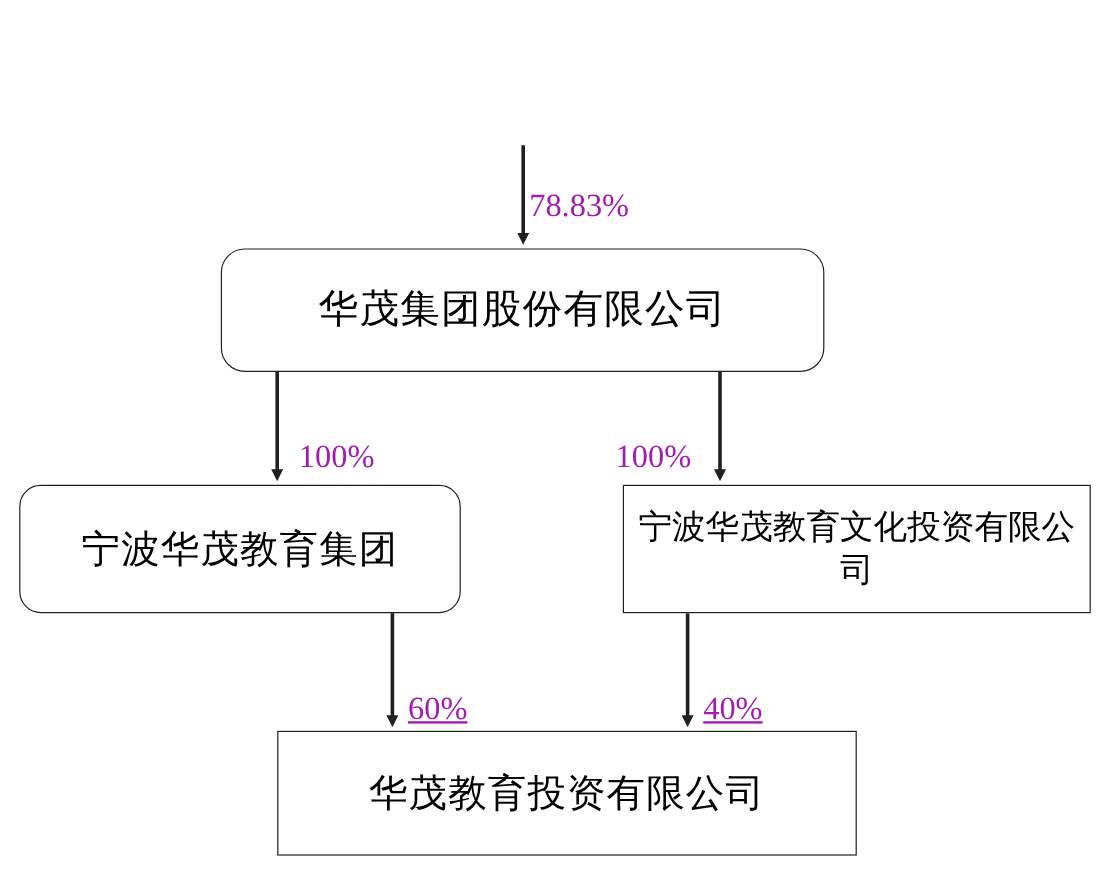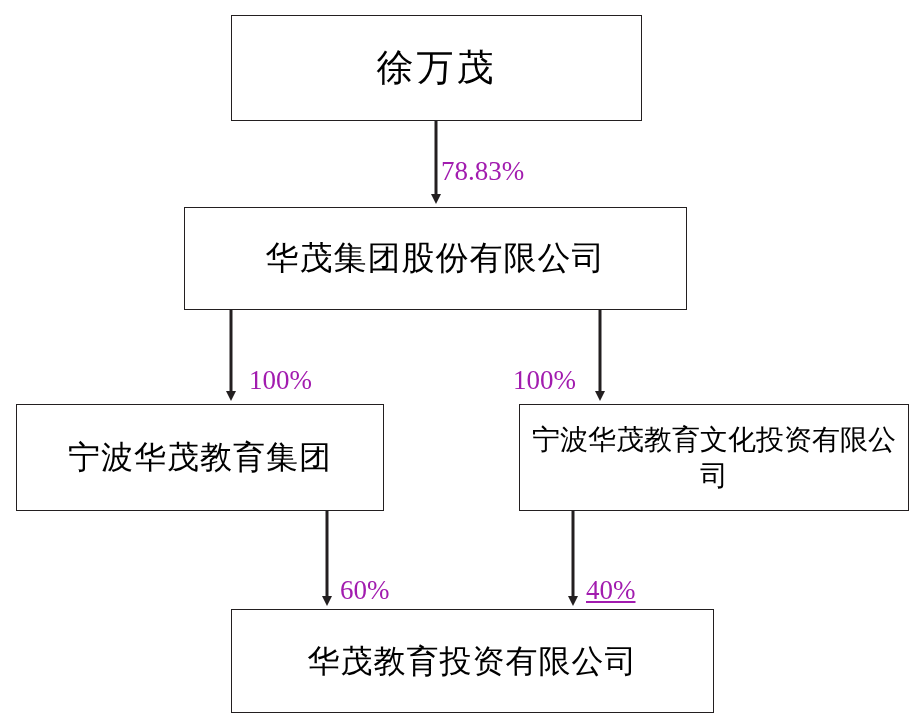--- a/index.html
+++ b/index.html
@@ -42,28 +42,30 @@
     font-size: 37px;
     letter-spacing: 3px;
   }
   #node-huamao-group {
     left: 184px;
     top: 207px;
     width: 503px;
     height: 103px;
     font-size: 33px;
     letter-spacing: 1px;
+    border-radius: 20px;
   }
   #node-ningbo-edu-group {
     left: 16px;
     top: 404px;
     width: 368px;
     height: 107px;
     font-size: 32px;
     letter-spacing: 1px;
+    border-radius: 18px;
   }
   #node-ningbo-edu-culture {
     left: 519px;
     top: 404px;
     width: 390px;
     height: 107px;
     font-size: 28px;
     letter-spacing: 0px;
   }
   #node-huamao-edu-invest {
@@ -89,21 +91,21 @@
   }
   .edge-label {
     position: absolute;
     color: #a21caf;
     font-size: 27px;
     white-space: nowrap;
   }
   #label-78 { left: 441px; top: 156px; }
   #label-100a { left: 249px; top: 365px; }
   #label-100b { left: 513px; top: 365px; }
-  #label-60 { left: 340px; top: 575px; }
+  #label-60 { left: 340px; top: 575px; text-decoration: underline; }
   #label-40 { left: 586px; top: 575px; text-decoration: underline; }
 </style>
 </head>
 <body>
 
 <div id="canvas">
 
   <svg class="edge-svg" viewBox="0 0 924 727">
     <defs>
       <marker id="arrowhead" markerWidth="10" markerHeight="10" refX="5" refY="5" orient="auto" markerUnits="userSpaceOnUse">
@@ -115,23 +117,20 @@
 
     <line class="edge-line" x1="231" y1="310" x2="231" y2="396" marker-end="url(#arrowhead)"></line>
 
     <line class="edge-line" x1="600" y1="310" x2="600" y2="396" marker-end="url(#arrowhead)"></line>
 
     <line class="edge-line" x1="327" y1="511" x2="327" y2="601" marker-end="url(#arrowhead)"></line>
 
     <line class="edge-line" x1="573" y1="511" x2="573" y2="601" marker-end="url(#arrowhead)"></line>
   </svg>
 
-  <div class="node" id="node-root">
-    <span class="node-label">徐万茂</span>
-  </div>
 
   <div class="node" id="node-huamao-group">
     <span class="node-label">华茂集团股份有限公司</span>
   </div>
 
   <div class="node" id="node-ningbo-edu-group">
     <span class="node-label">宁波华茂教育集团</span>
   </div>
 
   <div class="node" id="node-huamao-edu-invest">

